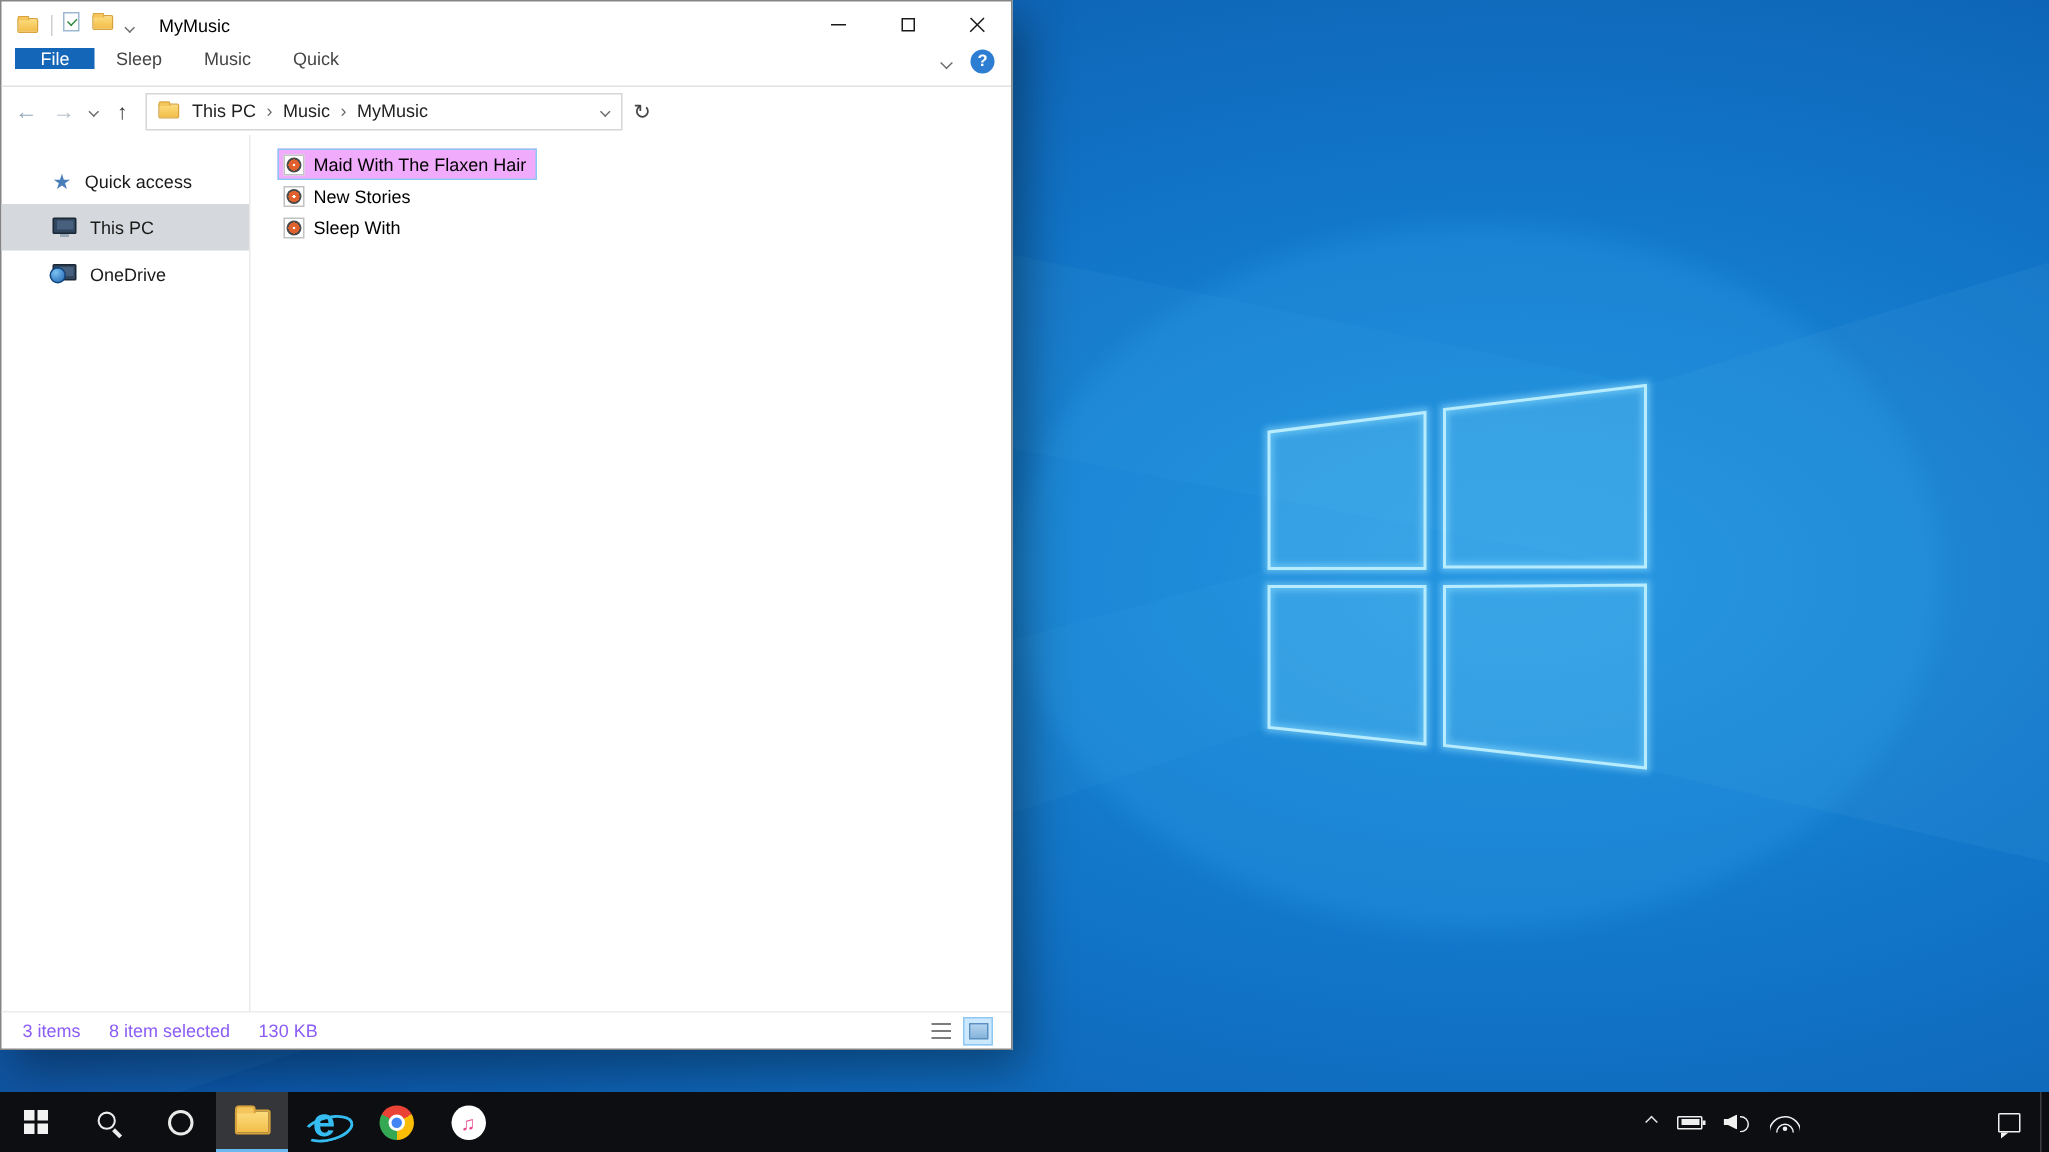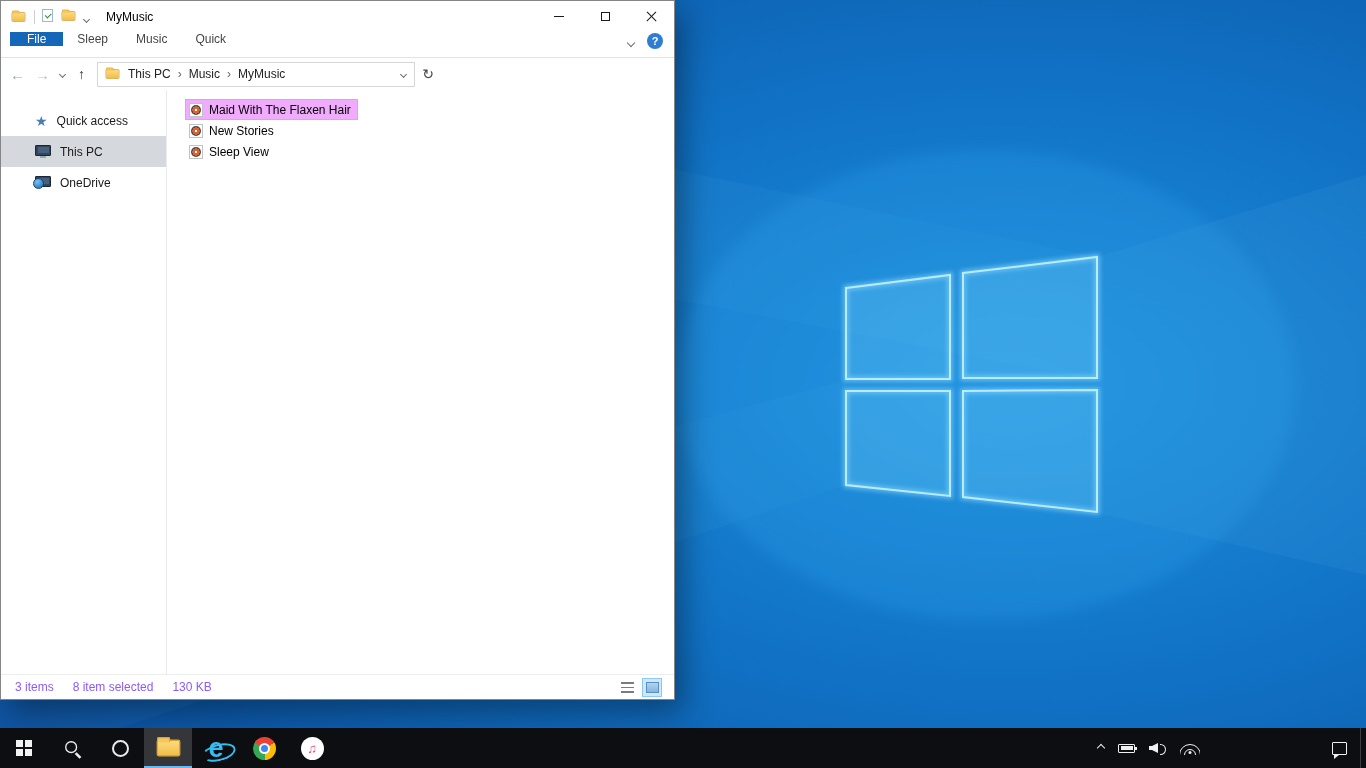--- a/index.html
+++ b/index.html
@@ -257,21 +257,21 @@
         <div class="file-row selected">
           <span class="ico-audio"></span>
           <span>Maid With The Flaxen Hair</span>
         </div>
         <div class="file-row">
           <span class="ico-audio"></span>
           <span>New Stories</span>
         </div>
         <div class="file-row">
           <span class="ico-audio"></span>
-          <span>Sleep View</span>
+          <span>Sleep With</span>
         </div>
       </main>
     </div>
 
     <footer class="statusbar">
       <span class="status-item">3 items</span>
       <span class="status-item">8 item selected</span>
       <span class="status-item">130 KB</span>
       <div class="view-toggles">
         <button class="view-btn">

